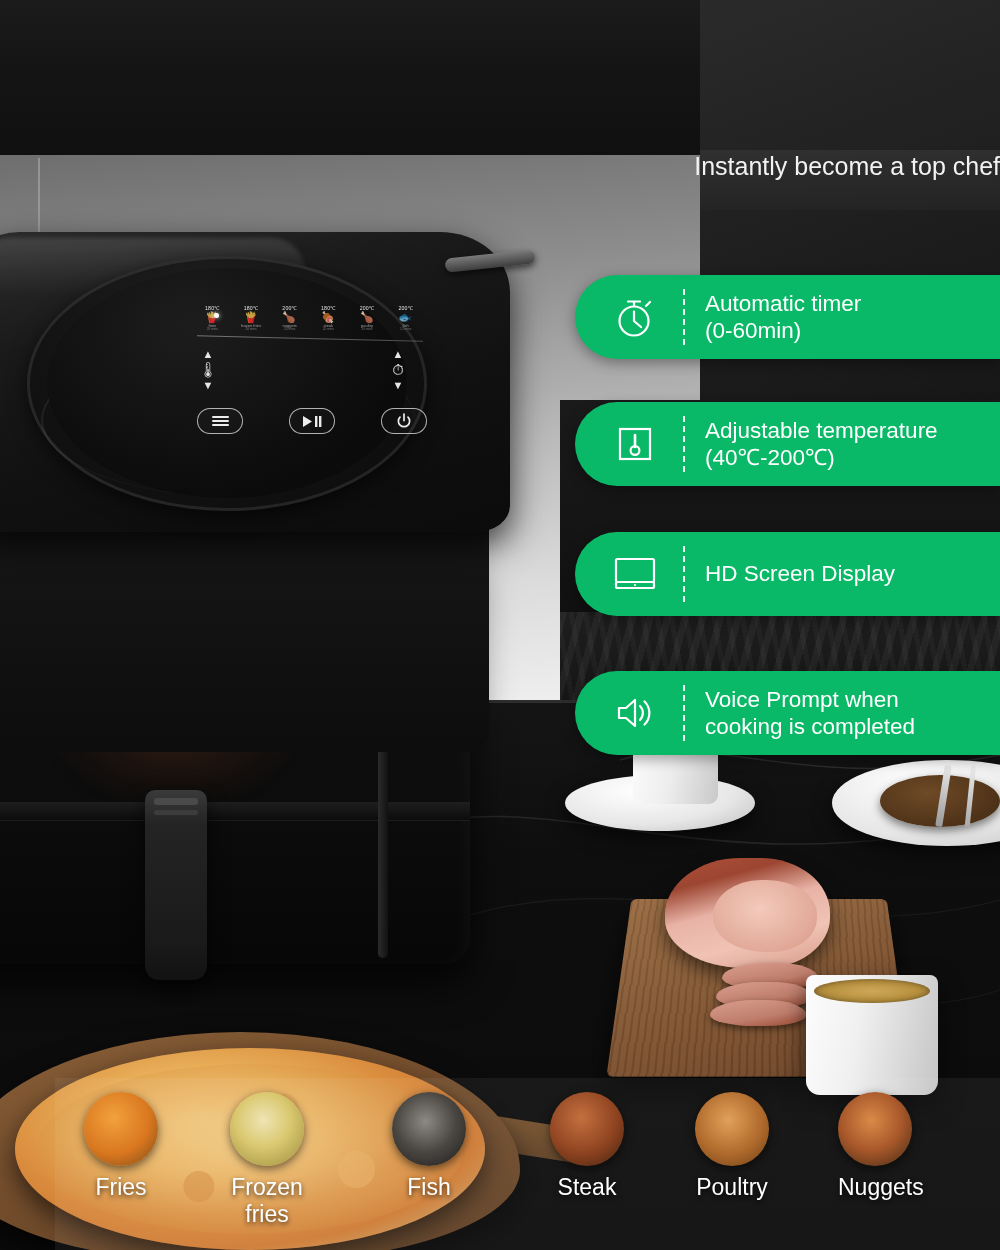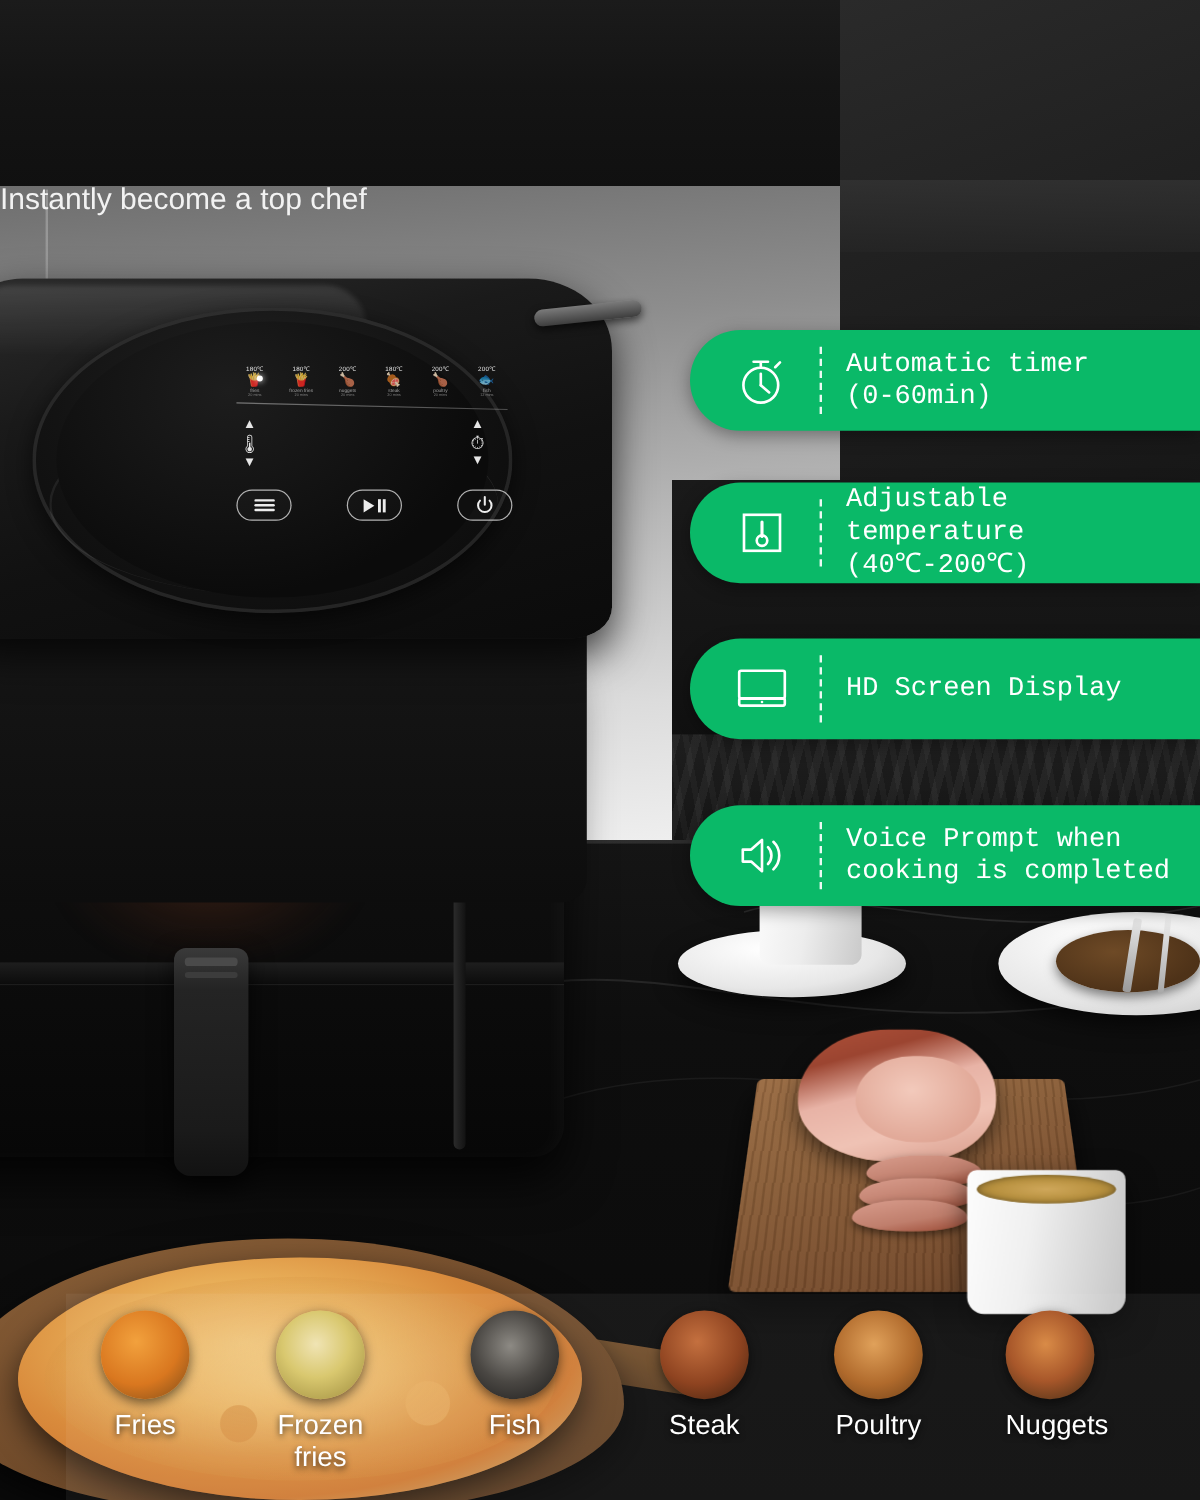--- a/index.html
+++ b/index.html
@@ -290,49 +290,48 @@
       radial-gradient(circle at 38% 72%, rgba(212,140,64,.55) 0 15px, rgba(0,0,0,0) 16px),
       radial-gradient(ellipse at 50% 50%, rgba(245,214,150,.5), rgba(216,150,70,.25) 70%);
   }
 
   
   .title {
     position:absolute; left:0; top:78px; width:1000px; text-align:center;
     color:#ffffff; font-size:53px; font-weight:300; letter-spacing:.3px;
   }
   .subtitle {
-    position:absolute; left:0; top:152px; width:1000px; text-align:left;
+    position:absolute; left:0; top:152px; width:1000px; text-align:right;
     color:#f2f2f2; font-size:25px; font-weight:400;
   }
 
   
   .pill {
     position:absolute; right:0; height:84px;
     background:#0ab968;
     border-radius:42px 0 0 42px;
     display:flex; align-items:center;
     box-shadow:0 4px 14px rgba(0,0,0,.35);
-    font-family:Liberation Mono, monospace;
   }
   .pill-icon {
     width:92px; min-width:92px; height:84px;
     display:flex; align-items:center; justify-content:center;
     margin-left:14px;
   }
   .pill-divider {
     width:0; min-width:0; height:56px;
     border-left:2px dashed rgba(255,255,255,.92);
     margin:0 20px 0 2px;
   }
   .pill-text {
     color:#ffffff; font-size:22.5px; line-height:1.22; font-weight:400;
     white-space:pre-line; padding-right:14px;
   }
   .p1 { top:275px; width:425px; }
-  .p2 { top:402px; width:425px;justify-content:center; }
+  .p2 { top:402px; width:425px; }
   .p3 { top:532px; width:425px; }
   .p4 { top:671px; width:425px; }
 
   
   .bottom-band {
     position:absolute; left:55px; top:1078px; width:945px; height:172px;
     background:rgba(255,255,255,.055);
   }
   .food-item { position:absolute; text-align:center; }
   .food-thumb {

